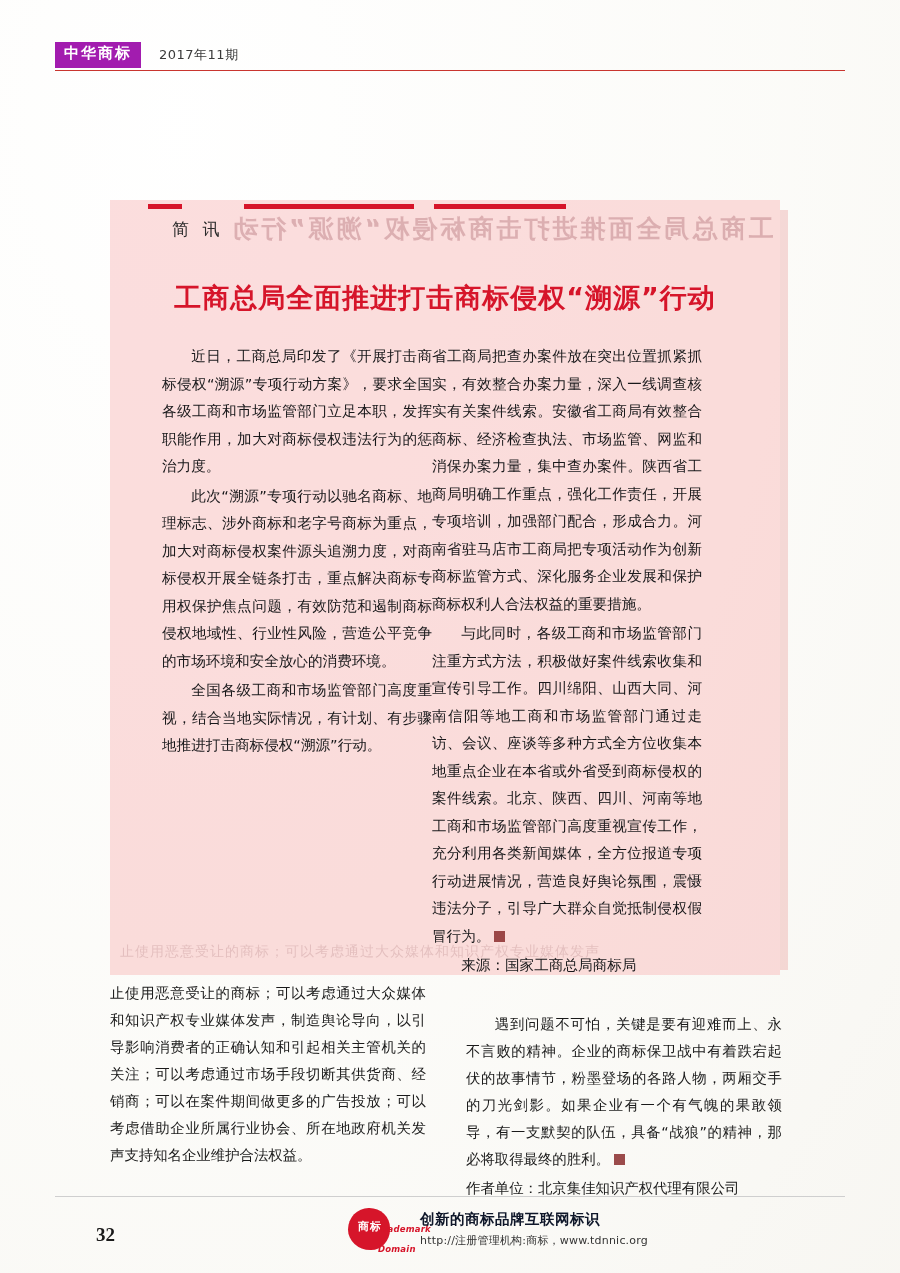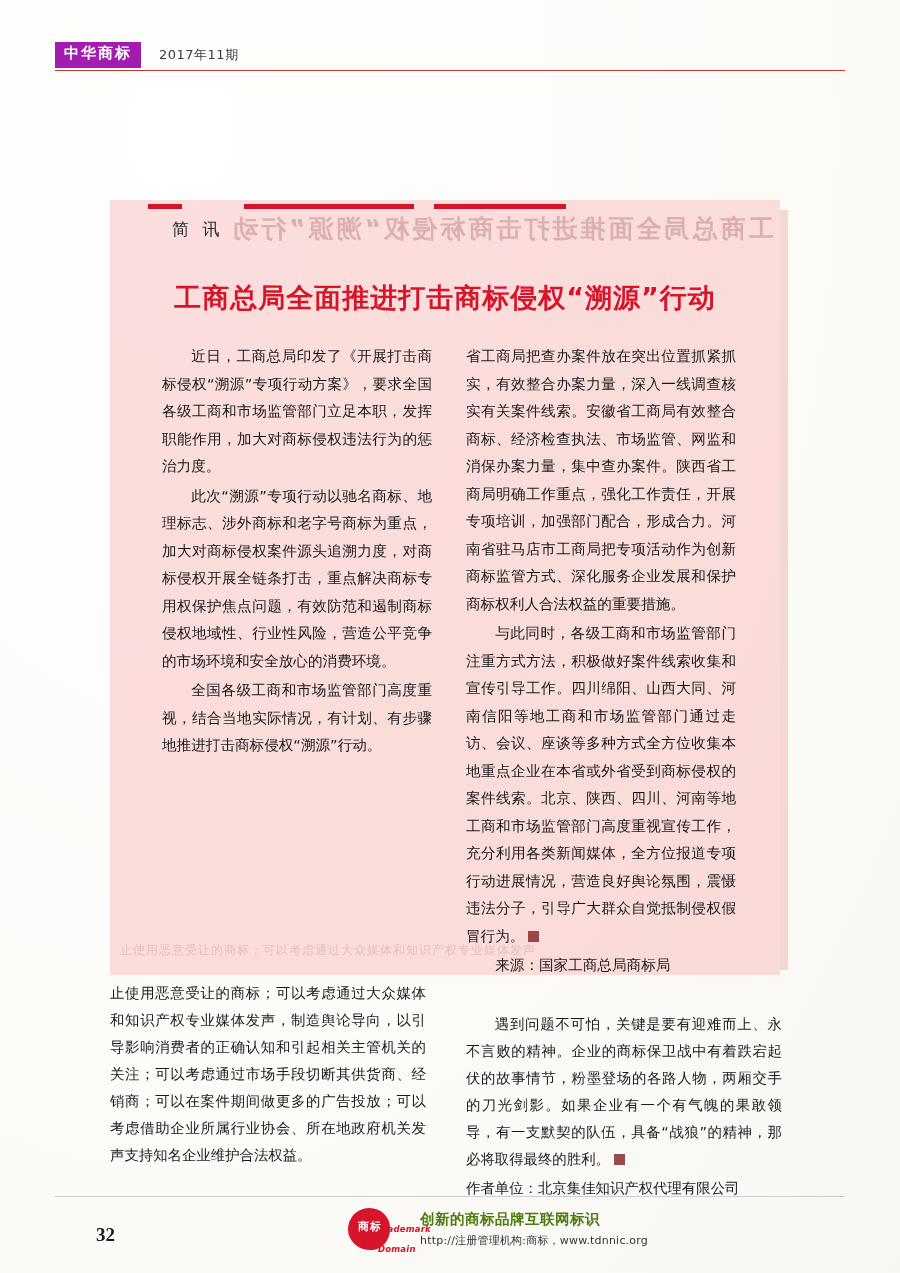--- a/index.html
+++ b/index.html
@@ -136,21 +136,20 @@
     letter-spacing: 1px;
     color: #d6152a;
   }
 
   .feature-cols {
     position: absolute;
     left: 52px;
     top: 142px;
     width: 574px;
     display: flex;
-    gap: 34px;
   }
   .fcol {
     width: 270px;
   }
   .fcol p {
     margin: 0 0 2px 0;
     font-family: "DejaVu Sans", sans-serif;
     font-size: 14.6px;
     line-height: 27.5px;
     color: #18181a;
@@ -175,22 +174,22 @@
     margin-left: 4px;
     opacity: 0.85;
   }
 
   
   .ghost-bottom {
     position: absolute;
     left: 120px;
     top: 938px;
     width: 660px;
-    font-family: Liberation Mono, monospace;
-    font-size: 12px;
+    font-family: Liberation Sans, sans-serif;
+    font-size: 14px;
     line-height: 26px;
     color: rgba(150, 90, 95, 0.22);
     letter-spacing: 1px;
     white-space: nowrap;
     overflow: hidden;
   }
 
   
   .body-cols {
     position: absolute;
@@ -278,21 +277,21 @@
 
   .footer-text {
     position: absolute;
     left: 420px;
     top: 1210px;
   }
   .footer-line1 {
     font-family: "DejaVu Sans", sans-serif;
     font-size: 14.5px;
     font-weight: bold;
-    color: #4d7c0f;
+    color: #0f172a;
     letter-spacing: 0.5px;
   }
   .footer-line2 {
     margin-top: 4px;
     font-family: "DejaVu Sans", sans-serif;
     font-size: 11px;
     color: #333;
     letter-spacing: 0.2px;
   }
 </style>

